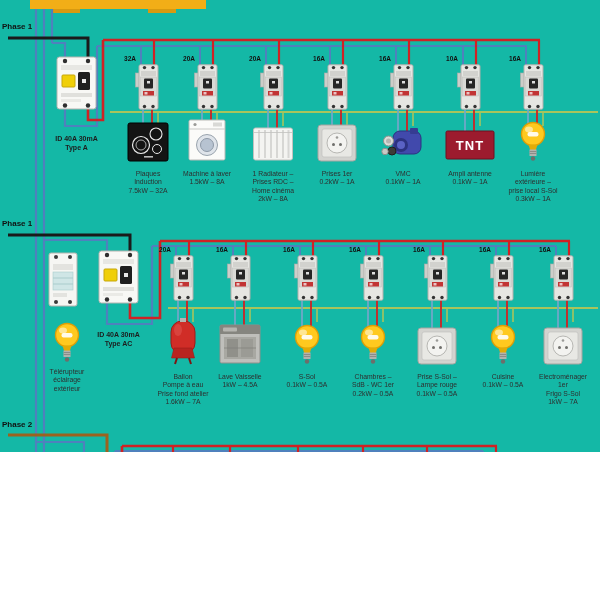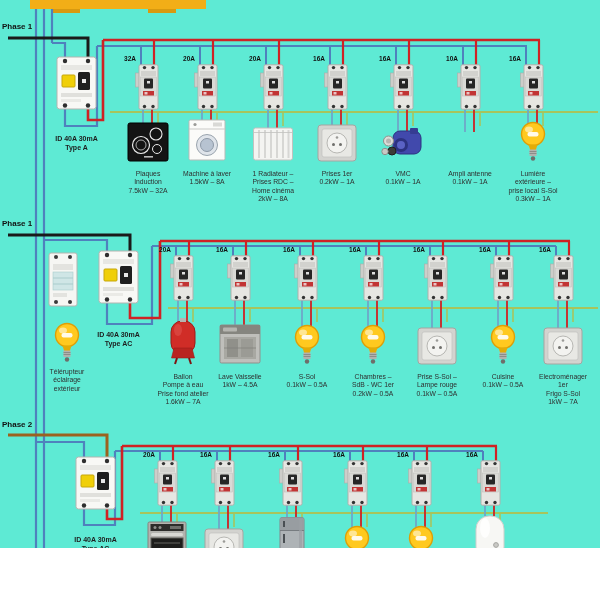--- a/index.html
+++ b/index.html
@@ -1,16 +1,16 @@
 <!DOCTYPE html>
 <html><head>
 <meta charset="utf-8">
 <style>
   html,body{margin:0;padding:0;background:#fff;}
-  .stage{position:relative;width:600px;height:548px;background:#5eead4;overflow:hidden;
+  .stage{position:relative;width:600px;height:452px;background:#14b8a6;overflow:hidden;
          font-family:"Liberation Sans",sans-serif;}
   .stage svg.wires{position:absolute;left:0;top:0;z-index:1;}
   .dev{position:absolute;z-index:2;line-height:0;}
   .lbl{position:absolute;z-index:3;text-align:center;color:#2e2e2e;
        font-size:6.8px;line-height:8.4px;}
   .lbl span{display:block;}
   .amp{position:absolute;z-index:3;font-weight:bold;font-size:6.5px;color:#111;
        width:26px;text-align:right;}
   .phase-lbl{position:absolute;z-index:3;font-weight:bold;font-size:8px;color:#111;}
   .rcd-lbl{position:absolute;z-index:3;text-align:center;font-weight:bold;
@@ -318,20 +318,24 @@
         <rect x="6" y="7" width="15" height="5" fill="#d2d2ce"></rect>
         <rect x="5.5" y="13" width="16" height="19" fill="#d9d9d5" stroke="#bcbcb8" stroke-width="0.5"></rect>
         <rect x="9" y="14.5" width="9" height="10" rx="1" fill="#262626"></rect>
         <rect x="12" y="17" width="3" height="2.5" fill="#ddd"></rect>
         <rect x="8" y="27" width="11" height="4.5" fill="#c23434"></rect>
         <rect x="9.5" y="28" width="3" height="2.5" fill="#f4e9e9" opacity="0.8"></rect>
         <circle cx="9.5" cy="42.5" r="1.7" fill="#333"></circle>
         <circle cx="18" cy="42.5" r="1.7" fill="#333"></circle>
       </svg></div>
     <div class="amp" style="left: 432px; top: 55px;">10A</div>
+    <div class="dev" style="left: 445px; top: 128px;"><svg width="50" height="34" viewBox="0 0 50 34">
+        <rect x="1" y="3" width="48" height="28" rx="1.5" fill="#9c1b2e" stroke="#6f0f1e"></rect>
+        <text x="25" y="22" font-family="Liberation Sans, sans-serif" font-size="13" font-weight="bold" fill="#ffffff" text-anchor="middle" letter-spacing="1">TNT</text>
+      </svg></div>
     <div class="lbl" style="left: 436px; top: 170px; width: 68px;">
       <span>Ampli antenne</span>
       <span>0.1kW – 1A</span>
     </div>
     <div class="dev" style="left: 520px; top: 64px;"><svg width="26" height="46" viewBox="0 0 26 46">
         <rect x="0.5" y="9" width="4" height="14" fill="#cdcdc9" stroke="#adada9" stroke-width="0.6"></rect>
         <rect x="4" y="0.8" width="19" height="44.4" rx="1.5" fill="#e6e6e2" stroke="#b0b0ac"></rect>
         <circle cx="9.5" cy="3.6" r="1.7" fill="#333"></circle>
         <circle cx="18" cy="3.6" r="1.7" fill="#333"></circle>
         <rect x="6" y="7" width="15" height="5" fill="#d2d2ce"></rect>

